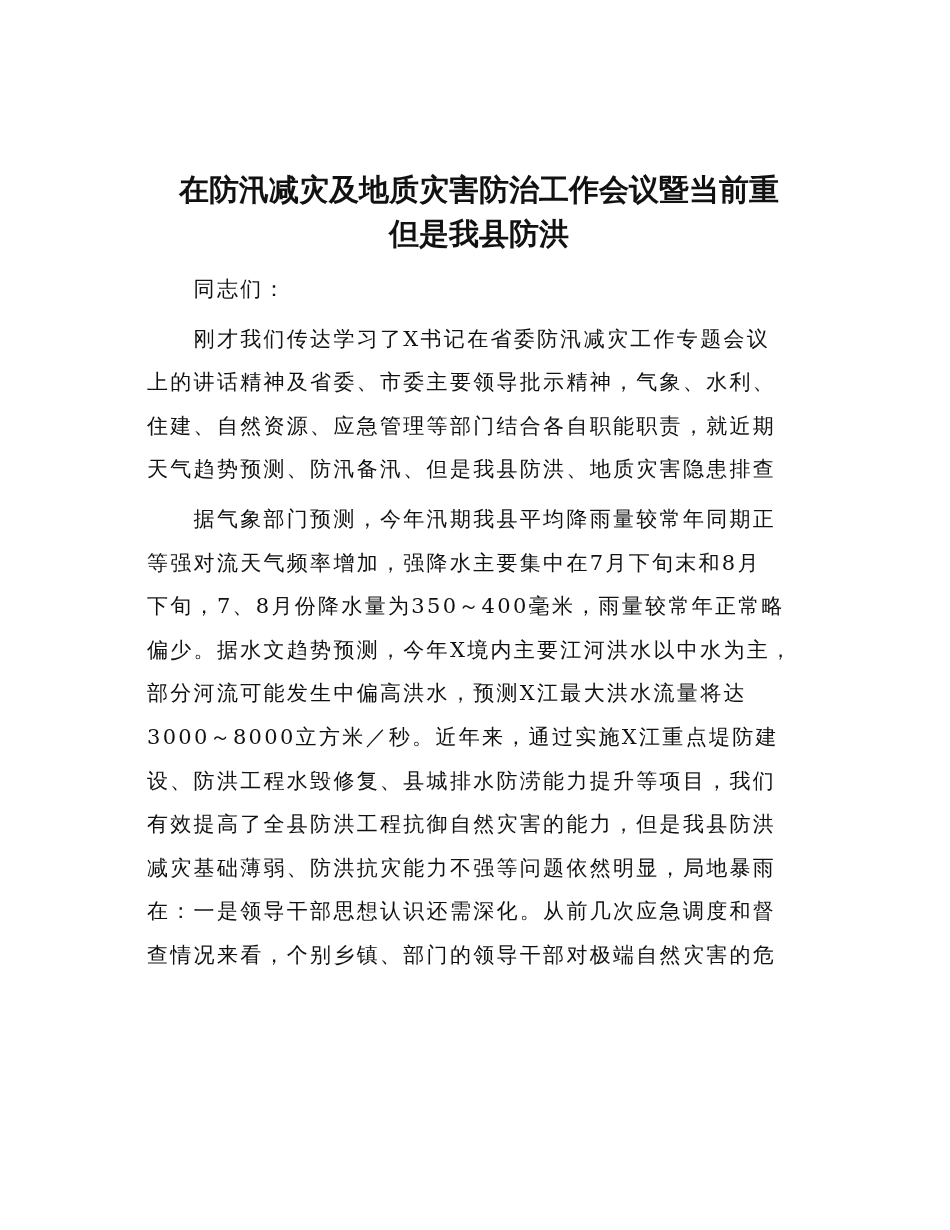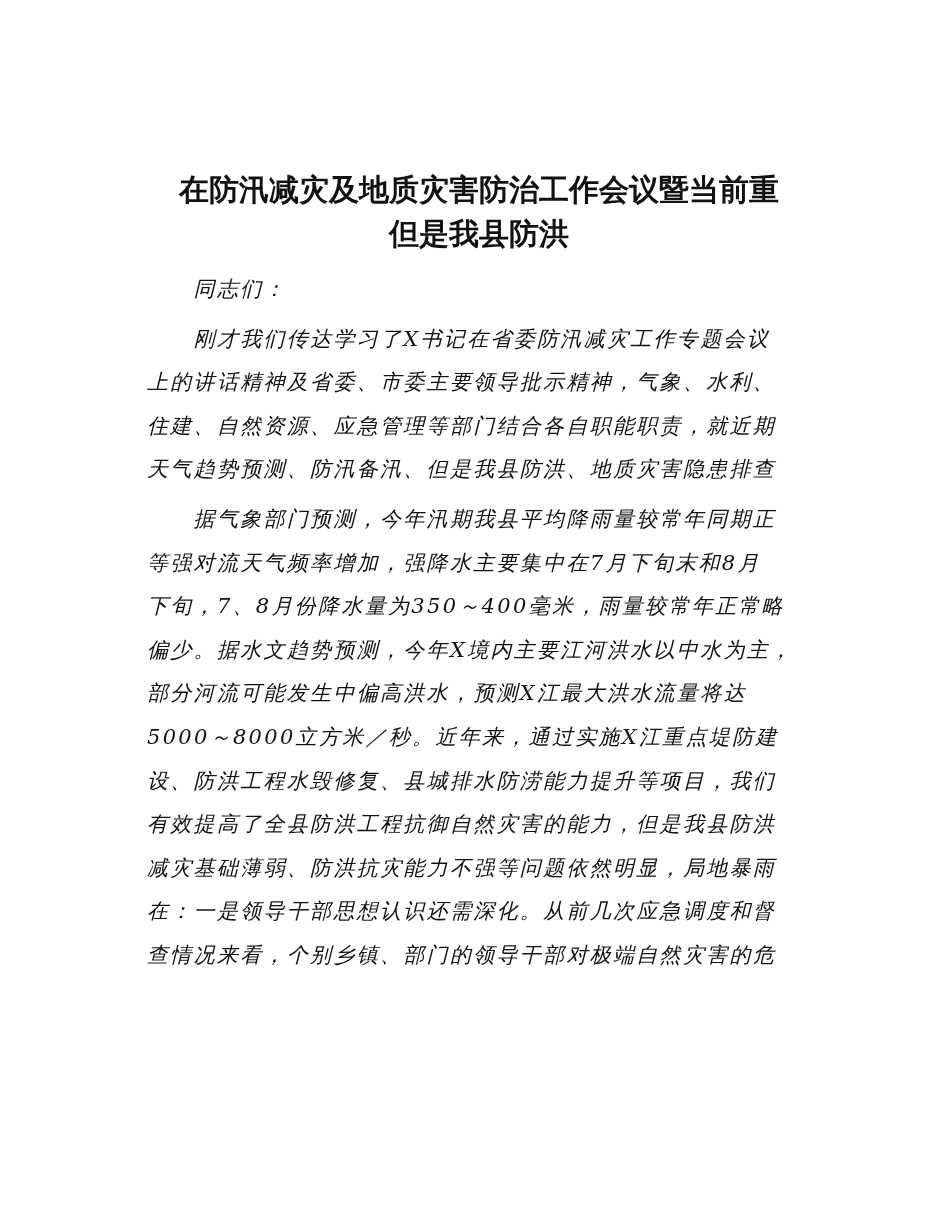--- a/index.html
+++ b/index.html
@@ -5,21 +5,21 @@
   html, body { margin:0; padding:0; background:#ffffff; }
   body { width:950px; height:1230px; position:relative; overflow:hidden;
          font-family: "DejaVu Serif", "Liberation Serif", serif; color:#111; }
   .page { position:absolute; left:4px; top:0; width:950px; height:863px; background:#fff;padding-left:16px; }
   .title { position:absolute; left:0; width:950px; text-align:center;
            font-family:"DejaVu Sans","Liberation Sans",sans-serif; font-weight:bold;
            font-size:30px; line-height:44px; color:#111; letter-spacing:0px; }
   .title-line { display:block; white-space:nowrap; }
   .body { position:absolute; left:143px; top:268px; width:690px; }
   .line { display:block; white-space:nowrap; font-size:21px; height:43.6px; line-height:43.6px;
-          letter-spacing:2.3px; color:#111;font-style:italic; }
+          letter-spacing:2.3px; color:#111; }
   .para-gap { height:6px; }
 </style>
 </head>
 <body>
 
 <div class="page">
   <div class="title" style="top:168px;">
     <span class="title-line">在防汛减灾及地质灾害防治工作会议暨当前重</span>
     <span class="title-line">但是我县防洪</span>
   </div>
@@ -35,21 +35,21 @@
       <span class="line">天气趋势预测、防汛备汛、但是我县防洪、地质灾害隐患排查</span>
     </div>
     <div class="para-gap"></div>
 
     <div>
       <span class="line">　　据气象部门预测，今年汛期我县平均降雨量较常年同期正</span>
       <span class="line">等强对流天气频率增加，强降水主要集中在7月下旬末和8月</span>
       <span class="line">下旬，7、8月份降水量为350～400毫米，雨量较常年正常略</span>
       <span class="line">偏少。据水文趋势预测，今年X境内主要江河洪水以中水为主，</span>
       <span class="line">部分河流可能发生中偏高洪水，预测X江最大洪水流量将达</span>
-      <span class="line">5000～8000立方米／秒。近年来，通过实施X江重点堤防建</span>
+      <span class="line">3000～8000立方米／秒。近年来，通过实施X江重点堤防建</span>
       <span class="line">设、防洪工程水毁修复、县城排水防涝能力提升等项目，我们</span>
       <span class="line">有效提高了全县防洪工程抗御自然灾害的能力，但是我县防洪</span>
       <span class="line">减灾基础薄弱、防洪抗灾能力不强等问题依然明显，局地暴雨</span>
       <span class="line">在：一是领导干部思想认识还需深化。从前几次应急调度和督</span>
       <span class="line">查情况来看，个别乡镇、部门的领导干部对极端自然灾害的危</span>
     </div>
   </div>
 </div>
 
 </body></html>

